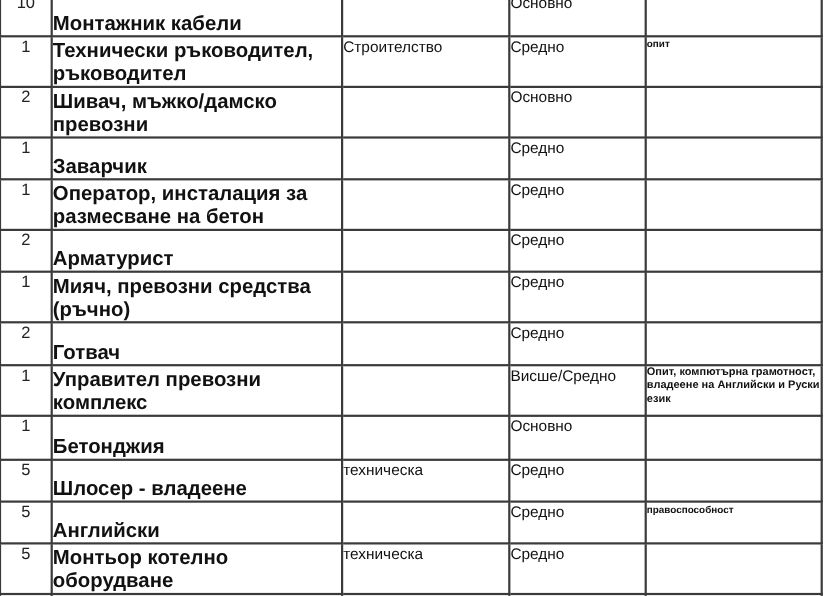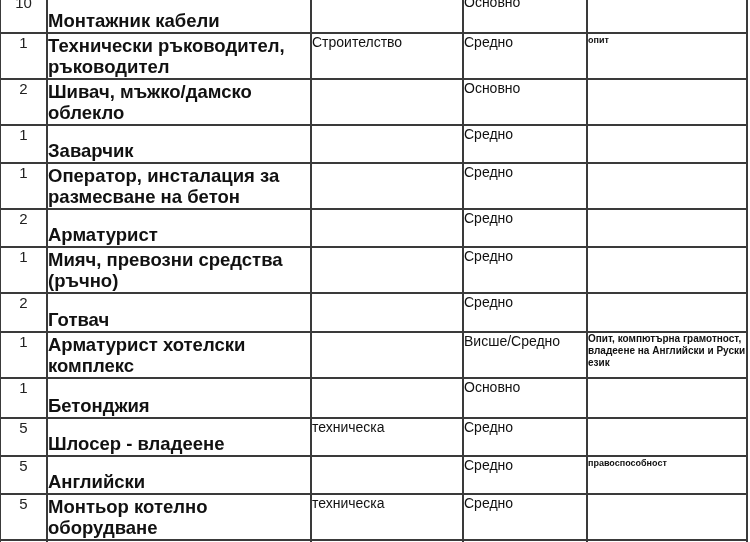--- a/index.html
+++ b/index.html
@@ -43,21 +43,21 @@
           <span class="txt">Технически ръководител, ръководител</span>
         </td>
     <td class="c-edu2" style="height: 43px;"><span>Строителство</span></td>
     <td class="c-edu" style="height: 43px;"><span>Средно</span></td>
     <td class="c-note small" style="height: 43px;"><span>опит</span></td>
   </tr>
 
   <tr>
     <td class="c-num" style="height: 44px;"><span>2</span></td>
     <td class="c-name" style="height: 44px;">
-          <span class="txt">Шивач, мъжко/дамско облекло</span>
+          <span class="txt">Шивач, мъжко/дамско превозни</span>
         </td>
     <td class="c-edu2" style="height: 44px;"><span></span></td>
     <td class="c-edu" style="height: 44px;"><span>Основно</span></td>
     <td class="c-note" style="height: 44px;"><span></span></td>
   </tr>
 
   <tr>
     <td class="c-num" style="height: 36px;"><span>1</span></td>
     <td class="c-name bottom" style="height: 36px;">
           <span class="txt">Заварчик</span>
@@ -103,21 +103,21 @@
           <span class="txt">Готвач</span>
         </td>
     <td class="c-edu2" style="height: 37px;"><span></span></td>
     <td class="c-edu" style="height: 37px;"><span>Средно</span></td>
     <td class="c-note" style="height: 37px;"><span></span></td>
   </tr>
 
   <tr>
     <td class="c-num" style="height: 44px;"><span>1</span></td>
     <td class="c-name" style="height: 44px;">
-          <span class="txt">Арматурист хотелски комплекс</span>
+          <span class="txt">Управител превозни комплекс</span>
         </td>
     <td class="c-edu2" style="height: 44px;"><span></span></td>
     <td class="c-edu" style="height: 44px;"><span>Висше/Средно</span></td>
     <td class="c-note" style="height: 44px;"><span>Опит, компютърна грамотност, владеене на Английски и Руски език</span></td>
   </tr>
 
   <tr>
     <td class="c-num" style="height: 38px;"><span>1</span></td>
     <td class="c-name bottom" style="height: 38px;">
           <span class="txt">Бетонджия</span>

